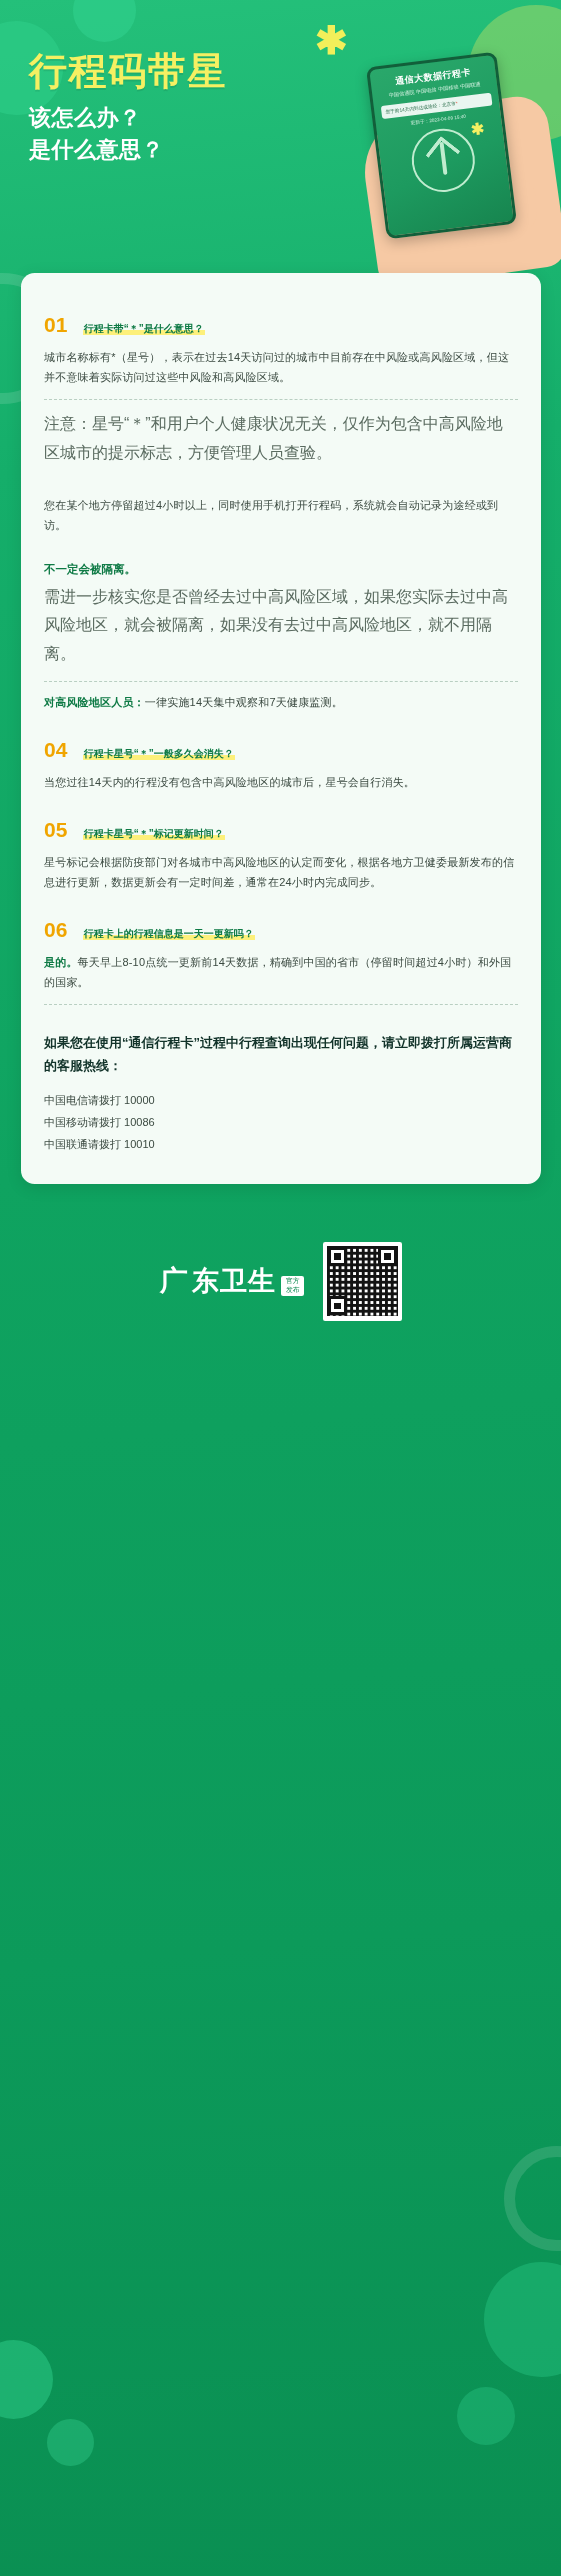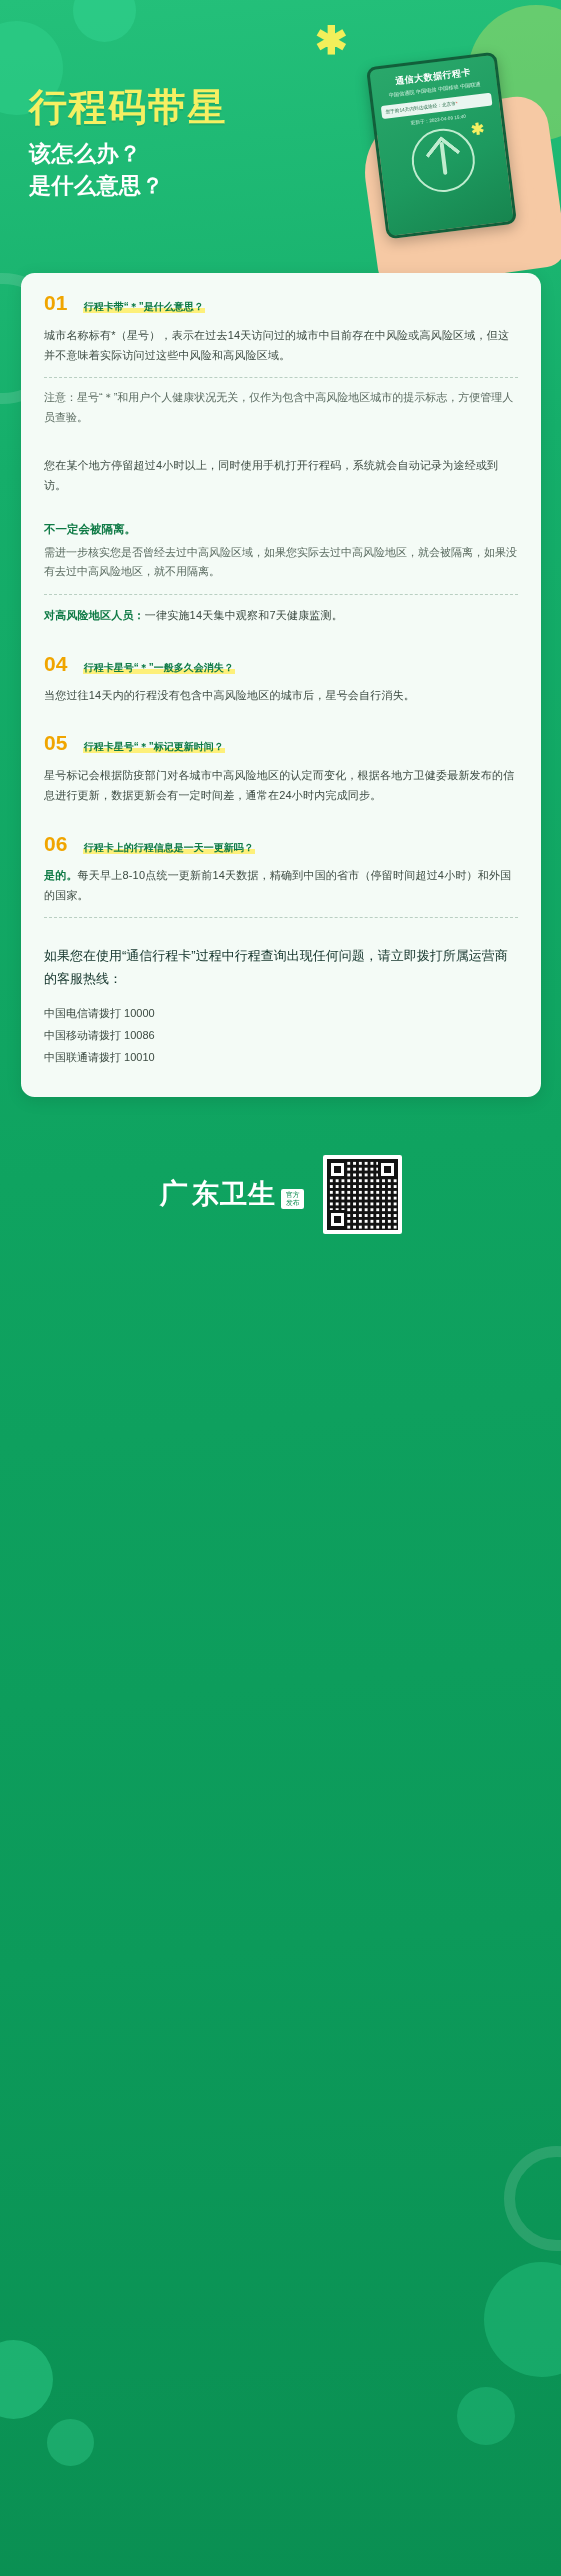--- a/index.html
+++ b/index.html
@@ -40,21 +40,21 @@
   .star-deco {
     position: absolute;
     left: 315px; top: 21px;
     font-size: 39px;
     color: #f2ef5a;
     font-weight: bold;
     line-height: 1;
   }
   .title-wrap {
     position: absolute;
-    left: 29px; top: 50px; margin-top: 36px;
+    left: 29px; top: 50px;
   }
   .title-main {
     font-size: 38px;
     font-weight: bold;
     color: #f5f062;
     letter-spacing: 1.6px;
     line-height: 1.15;
     text-shadow: 0 1.6px 0 rgba(0,0,0,.08);
   }
   .title-sub {
@@ -144,21 +144,21 @@
     position: absolute; right: 18px; top: 62px;
     color: #f5f062; font-size: 15.7px; font-weight: bold;
   }
 
   
   .card {
     position: relative;
     margin: 0 21px;
     background: #f4fbf6;
     border-radius: 13.6px;
-    padding: 19px 23px 29px;
+    padding: 41px 23px 29px;
     box-shadow: 0 3.1px 15.7px rgba(0,0,0,.10);
   }
   .sec { margin-bottom: 27px; }
   .sec:last-child { margin-bottom: 0; }
   .sec-head {
     display: flex;
     align-items: baseline;
     gap: 7.3px;
     margin-bottom: 11.5px;
   }
@@ -179,41 +179,41 @@
     margin-left: 8px;
   }
   .body {
     font-size: 11px;
     line-height: 1.85;
     color: #3b4a41;
     letter-spacing: 0.2px;
   }
   .body .em { color: #0e7a45; font-weight: bold; }
   .note {
-    font-size: 11px;
+    font-size: 16px;
     line-height: 1.8;
     color: #5a6b60;
   }
   .dash {
     border: 0;
     border-top: 1px dashed #b9cfc2;
     margin: 11.5px 0 10.5px;
   }
   .lead {
     font-size: 11.5px;
     font-weight: bold;
     color: #0e7a45;
     margin-bottom: 5.2px;
   }
   .sub-lead { font-weight: bold; color: #0e7a45; }
 
   
   .hotline-title {
     font-size: 13px;
-    font-weight: normal;
+    font-weight: bold;
     color: #12332a;
     line-height: 1.75;
     margin-top: 10px;
   }
   .hotline-list {
     margin-top: 11.5px;
     font-size: 11px;
     line-height: 2.0;
     color: #3b4a41;
   }

